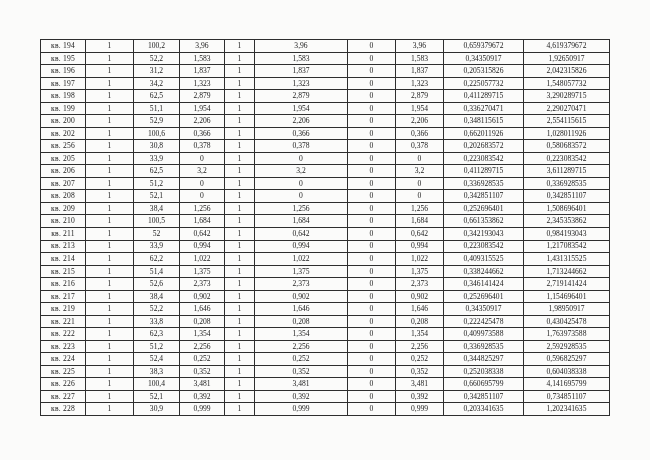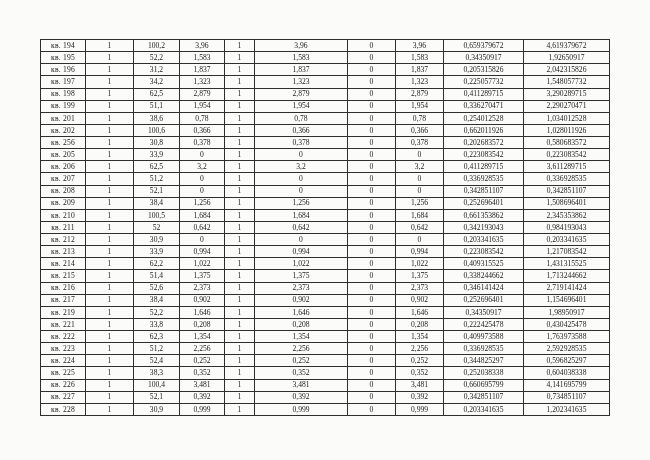--- a/index.html
+++ b/index.html
@@ -135,33 +135,33 @@
     <td>51,1</td>
     <td>1,954</td>
     <td>1</td>
     <td>1,954</td>
     <td>0</td>
     <td>1,954</td>
     <td>0,336270471</td>
     <td>2,290270471</td>
   </tr>
 
-
-  <tr>
-    <td class="label-cell">кв. 201</td>
-    <td>1</td>
-    <td>38,6</td>
-    <td>0,78</td>
-    <td>1</td>
-    <td>0,78</td>
-    <td>0</td>
-    <td>0,78</td>
-    <td>0,254012528</td>
-    <td>1,034012528</td>
-  </tr>
+  <tr>
+    <td class="label-cell">кв. 200</td>
+    <td>1</td>
+    <td>52,9</td>
+    <td>2,206</td>
+    <td>1</td>
+    <td>2,206</td>
+    <td>0</td>
+    <td>2,206</td>
+    <td>0,348115615</td>
+    <td>2,554115615</td>
+  </tr>
+
 
   <tr>
     <td class="label-cell">кв. 202</td>
     <td>1</td>
     <td>100,6</td>
     <td>0,366</td>
     <td>1</td>
     <td>0,366</td>
     <td>0</td>
     <td>0,366</td>
@@ -267,32 +267,20 @@
     <td>52</td>
     <td>0,642</td>
     <td>1</td>
     <td>0,642</td>
     <td>0</td>
     <td>0,642</td>
     <td>0,342193043</td>
     <td>0,984193043</td>
   </tr>
 
-  <tr>
-    <td class="label-cell">кв. 212</td>
-    <td>1</td>
-    <td>30,9</td>
-    <td>0</td>
-    <td>1</td>
-    <td>0</td>
-    <td>0</td>
-    <td>0</td>
-    <td>0,203341635</td>
-    <td>0,203341635</td>
-  </tr>
 
   <tr>
     <td class="label-cell">кв. 213</td>
     <td>1</td>
     <td>33,9</td>
     <td>0,994</td>
     <td>1</td>
     <td>0,994</td>
     <td>0</td>
     <td>0,994</td>

